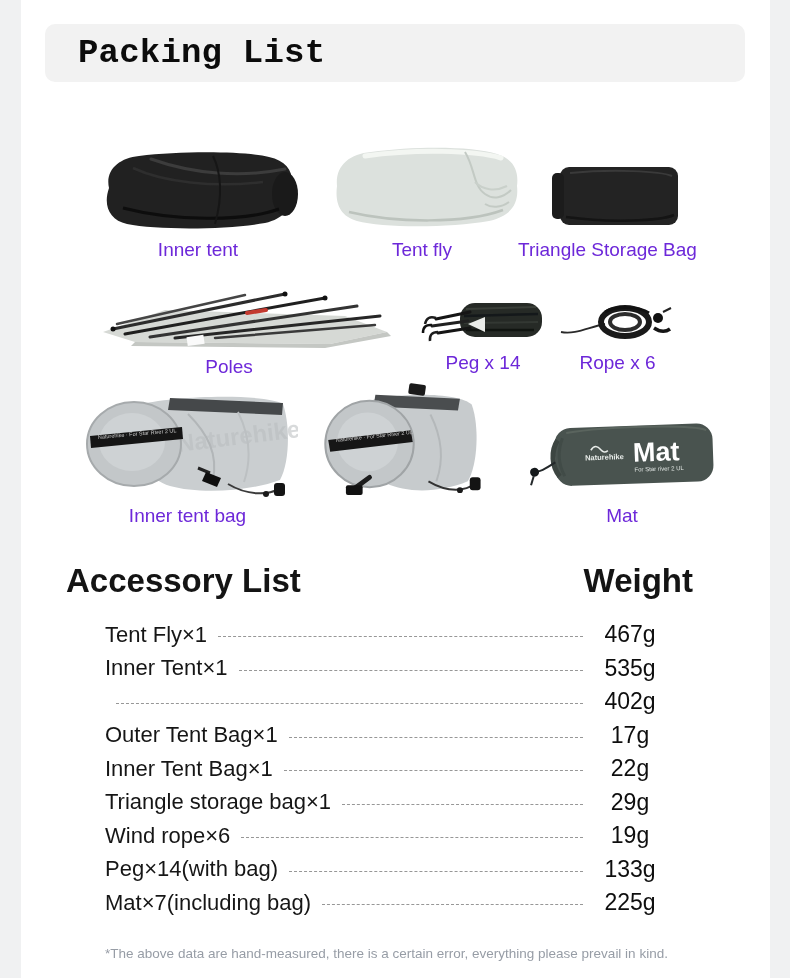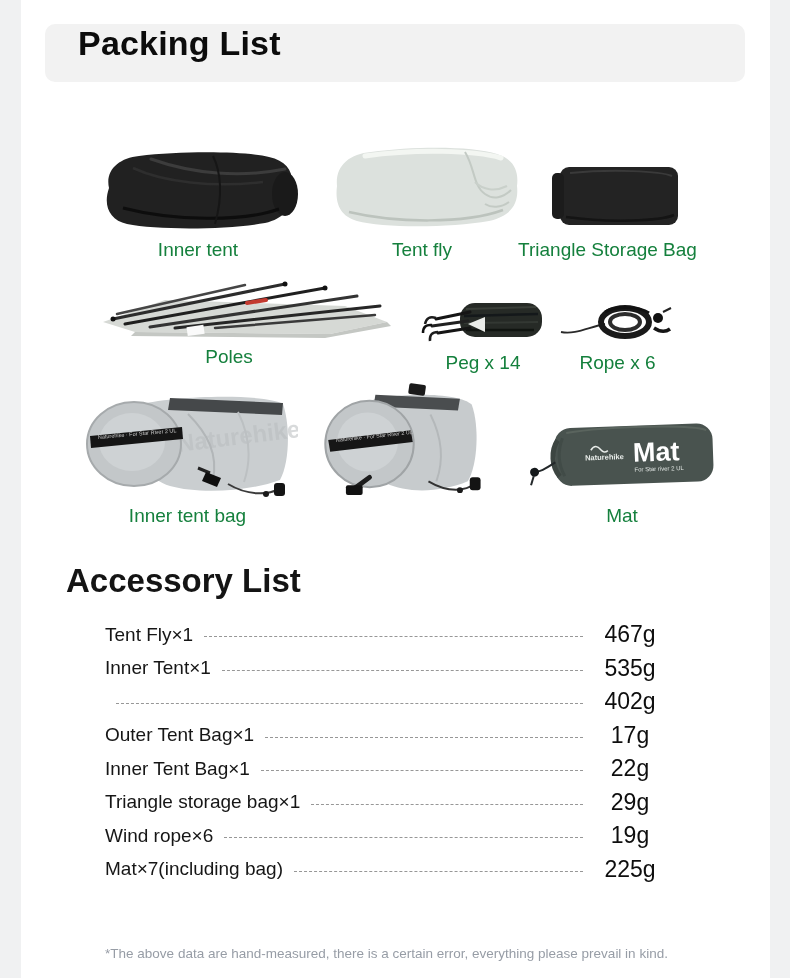--- a/index.html
+++ b/index.html
@@ -6,38 +6,38 @@
   body{
     width:790px;height:978px;position:relative;background:#ffffff;
     font-family:"Liberation Sans", sans-serif;color:#111;overflow:hidden;
   }
   .side-strip{position:absolute;top:0;bottom:0;background:#f0f1f2;}
   .side-strip.left{left:0;width:21px;}
   .side-strip.right{left:770px;width:20px;}
 
   .title-box{
     position:absolute;left:45px;top:24px;width:700px;height:58px;
-    background:#f2f2f2;border-radius:10px;display:flex;align-items:flex-start;
+    background:#f2f2f2;border-radius:10px;display:flex;align-items:center;font-family:Liberation Mono, monospace;
   }
   .title-box h1{
     margin:0 0 0 33px;font-size:34px;font-weight:700;color:#0c0c0c;letter-spacing:0.2px;
   }
 
   figure.gitem{position:absolute;margin:0;text-align:center;}
   figure.gitem .imgwrap{display:flex;align-items:flex-end;justify-content:center;}
   figure.gitem figcaption{
-    margin-top:7px;font-size:19px;color:#15803d;white-space:nowrap;
+    margin-top:7px;font-size:19px;color:#6d28d9;white-space:nowrap;
   }
   
   .f-innertent{left:92px;top:140px;width:212px;}
   .f-tentfly{left:322px;top:140px;width:200px;}
   .f-trianglebag{left:515px;top:140px;width:185px;}
   .f-innertent .imgwrap,.f-tentfly .imgwrap,.f-trianglebag .imgwrap{height:92px;}
   
-  .f-poles{left:95px;top:272px;width:300px;}
+  .f-poles{left:95px;top:282px;width:300px;}
   .f-peg{left:408px;top:278px;width:150px;}
   .f-rope{left:555px;top:278px;width:125px;}
   .f-poles .imgwrap,.f-peg .imgwrap,.f-rope .imgwrap{height:67px;}
   .f-poles figcaption{transform:translateX(-16px);}
   
   .f-innertentbag{left:75px;top:383px;width:225px;}
   .f-tentflybag{left:308px;top:383px;width:180px;}
   .f-mat{left:523px;top:383px;width:198px;}
   .f-innertentbag .imgwrap,.f-tentflybag .imgwrap,.f-mat .imgwrap{height:115px;}
   .f-mat svg{margin-bottom:8px;}
@@ -45,21 +45,21 @@
   .acc-header{position:absolute;left:0;top:562px;width:790px;height:40px;}
   .acc-header .acc-title{
     position:absolute;left:66px;top:0;font-size:33px;font-weight:700;color:#141414;margin:0;
   }
   .acc-header .acc-weight{
     position:absolute;right:97px;top:0;font-size:33px;font-weight:700;color:#141414;margin:0;
   }
 
   .acc-rows{position:absolute;left:105px;top:618px;width:560px;}
   .acc-row{display:flex;align-items:center;height:33.5px;}
-  .acc-row .lbl{font-size:19px;color:#161616;white-space:nowrap;}
+  .acc-row .lbl{font-size:22px;color:#161616;white-space:nowrap;}
   .acc-row .leader{
     flex:1;height:0;border-bottom:1.5px dashed #979797;margin:0 12px 0 11px;transform:translateY(2px);
   }
   .acc-row .wt{width:70px;text-align:center;font-size:23px;color:#0e0e0e;font-weight:500;}
 
   .footnote{
     position:absolute;left:12px;width:749px;top:932px;text-align:center;
     font-size:13.5px;color:#979da6;
   }
   svg text{font-family:"Liberation Sans", sans-serif;}
@@ -228,20 +228,21 @@
         <text x="108" y="44" font-size="27" font-weight="700" fill="#ffffff">Mat</text>
         <text x="109" y="54" font-size="6" fill="#dfe4e1">For Star river 2 UL</text>
       </g>
     </svg>
   </div>
   <figcaption>Mat</figcaption>
 </figure>
 
 <div class="acc-header">
   <h2 class="acc-title">Accessory List</h2>
+  <h2 class="acc-weight">Weight</h2>
 </div>
 
 <div class="acc-rows">
   <div class="acc-row">
     <span class="lbl">Tent Fly×1</span>
     <span class="leader"></span>
     <span class="wt">467g</span>
   </div>
   <div class="acc-row">
     <span class="lbl">Inner Tent×1</span>
@@ -266,19 +267,24 @@
     <span class="lbl">Triangle storage bag×1</span>
     <span class="leader"></span>
     <span class="wt">29g</span>
   </div>
   <div class="acc-row">
     <span class="lbl">Wind rope×6</span>
     <span class="leader"></span>
     <span class="wt">19g</span>
   </div>
   <div class="acc-row">
+    <span class="lbl">Peg×14(with bag)</span>
+    <span class="leader"></span>
+    <span class="wt">133g</span>
+  </div>
+  <div class="acc-row">
     <span class="lbl">Mat×7(including bag)</span>
     <span class="leader"></span>
     <span class="wt">225g</span>
   </div>
 </div>
 
 <p class="footnote">*The above data are hand-measured, there is a certain error, everything please prevail in kind.</p>
 
 </body></html>

